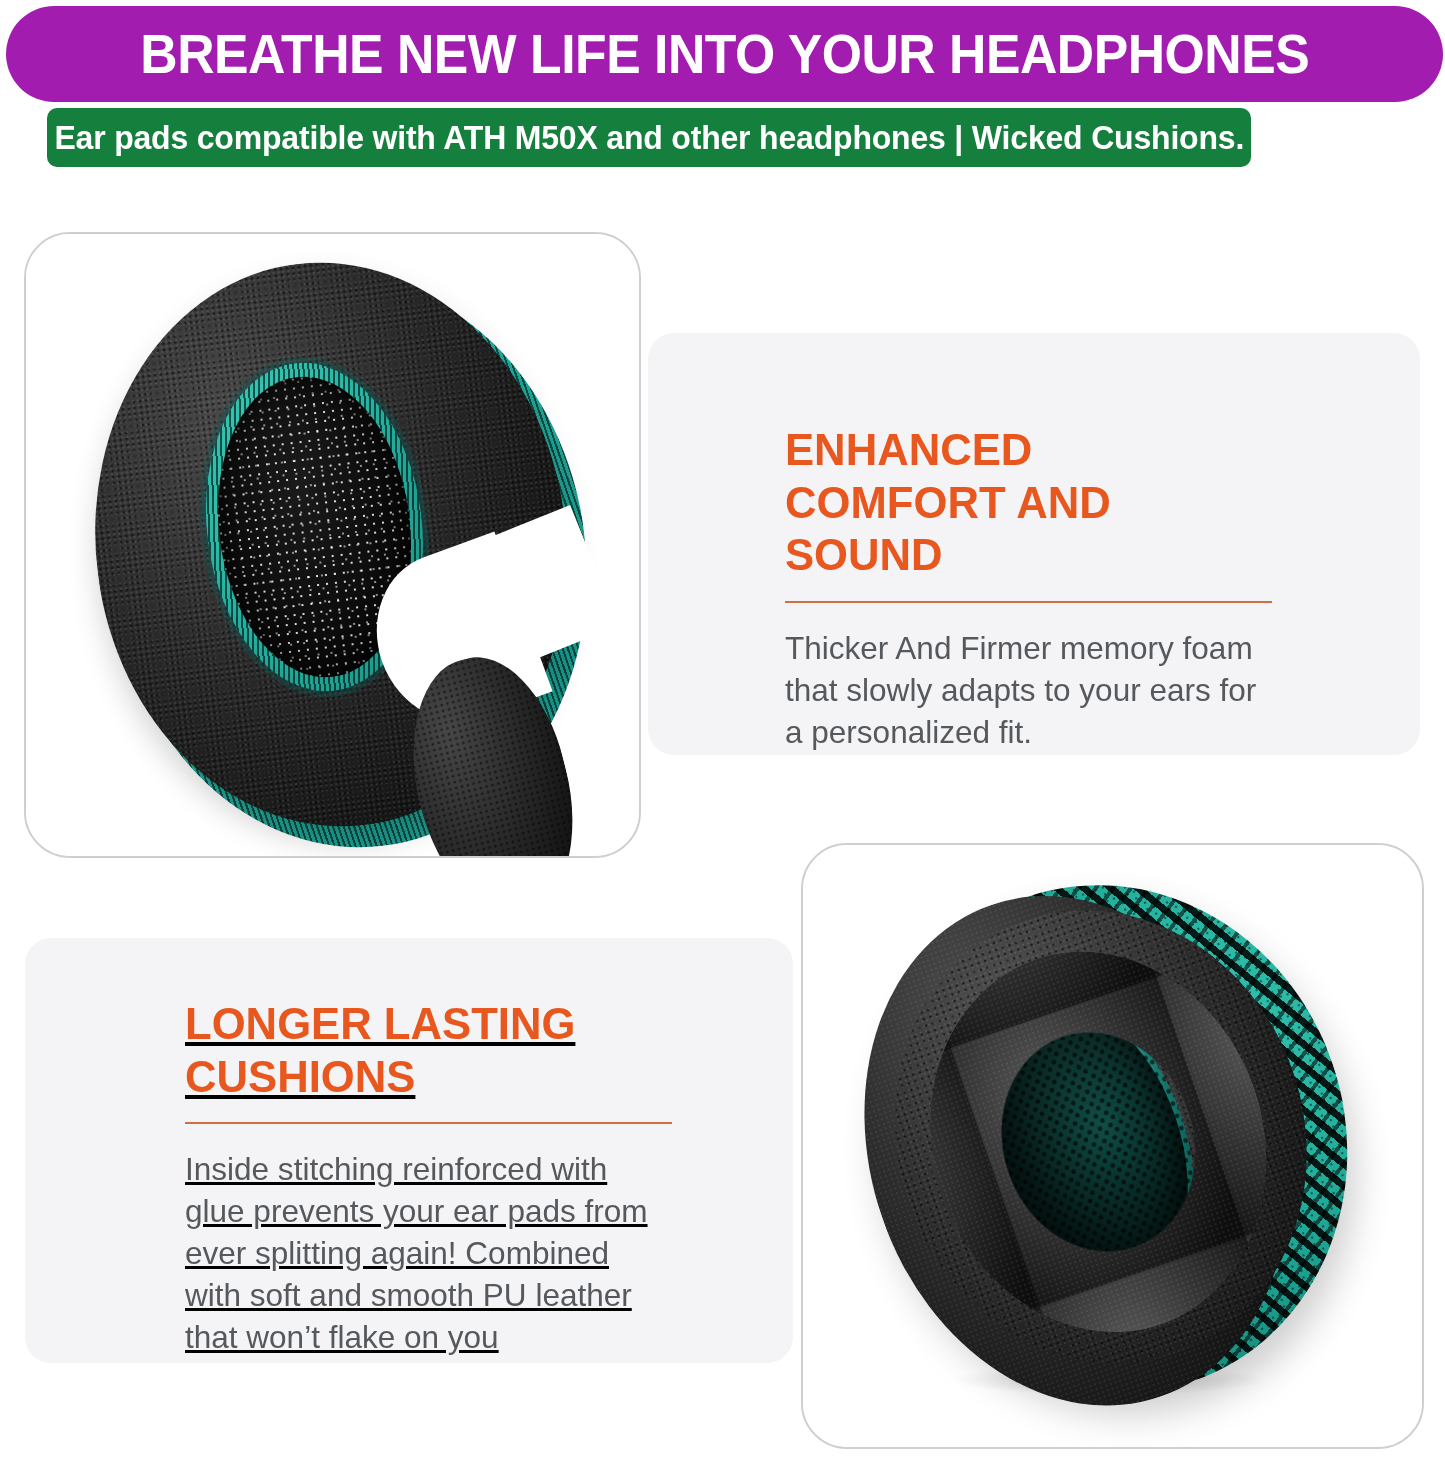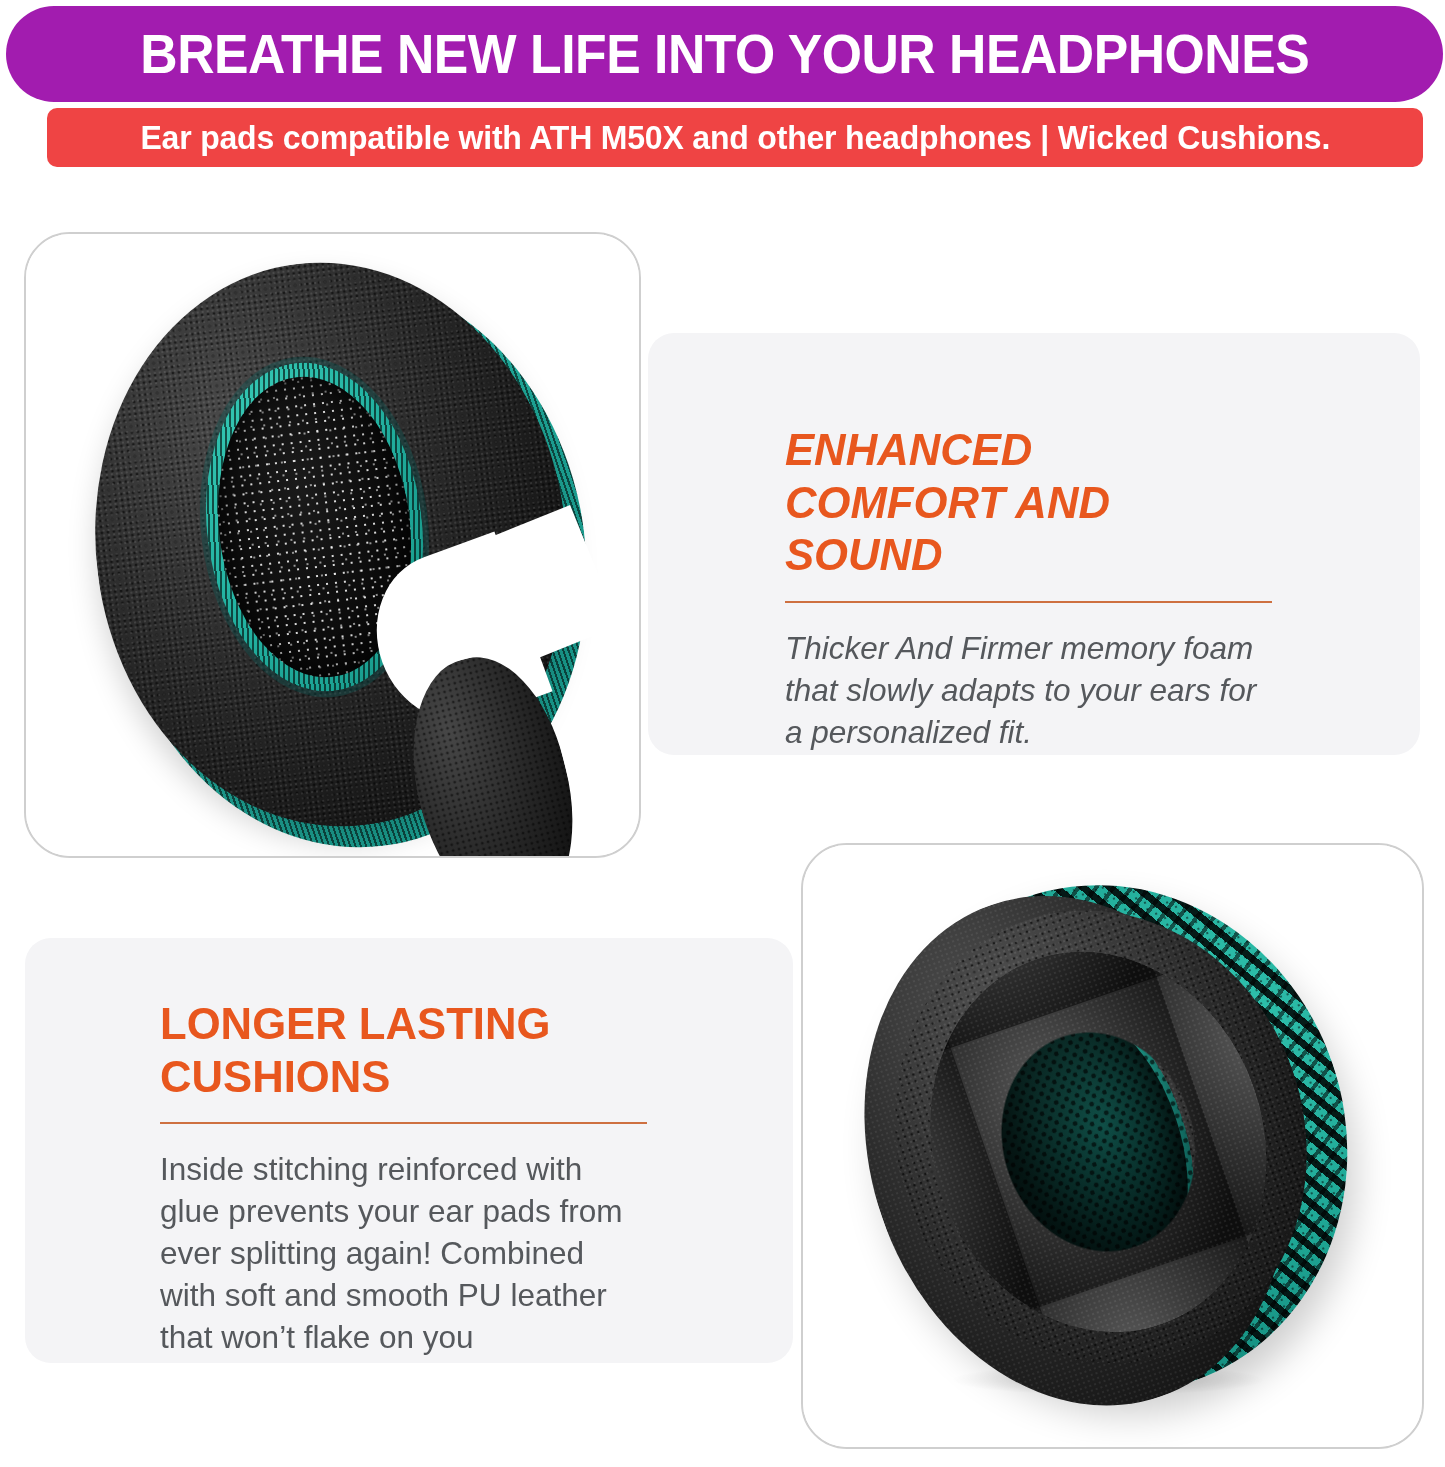--- a/index.html
+++ b/index.html
@@ -36,23 +36,23 @@
     letter-spacing: -0.5px;
     transform: scaleX(0.94);
     white-space: nowrap;
     text-align: center;
   }
 
   #subheader-bar {
     position: absolute;
     left: 47px;
     top: 108px;
-    width: 1376px;
+    width: 1204px;
     height: 59px;
-    background: #ef4444;
+    background: #15803d;
     border-radius: 10px;
     display: flex;
     align-items: center;
     justify-content: center;
   }
   #subheader-text {
     color: #FFFFFF;
     font-family: "Liberation Sans Narrow", "Liberation Sans", sans-serif;
     font-size: 33px;
     font-weight: bold;
@@ -97,22 +97,22 @@
   #text-card-cushions {
     left: 25px;
     top: 938px;
     width: 768px;
     height: 425px;
   }
   .card-inner {
     position: absolute;
     left: 0; right: 0;
   }
-  #text-card-comfort .card-inner { left: 137px; top: 91px; width: 490px; font-style: italic; }
-  #text-card-cushions .card-inner { left: 135px; top: 60px; width: 490px; }
+  #text-card-comfort .card-inner { left: 137px; top: 91px; width: 490px; }
+  #text-card-cushions .card-inner { left: 160px; top: 60px; width: 490px; text-decoration: underline; }
 
   .feature-heading {
     color: #E8571E;
     font-family: "Liberation Sans Narrow", "Liberation Sans", sans-serif;
     font-size: 45px;
     font-weight: bold;
     line-height: 1.17;
     letter-spacing: 0px;
     transform: scaleX(0.97);
     transform-origin: left center;

